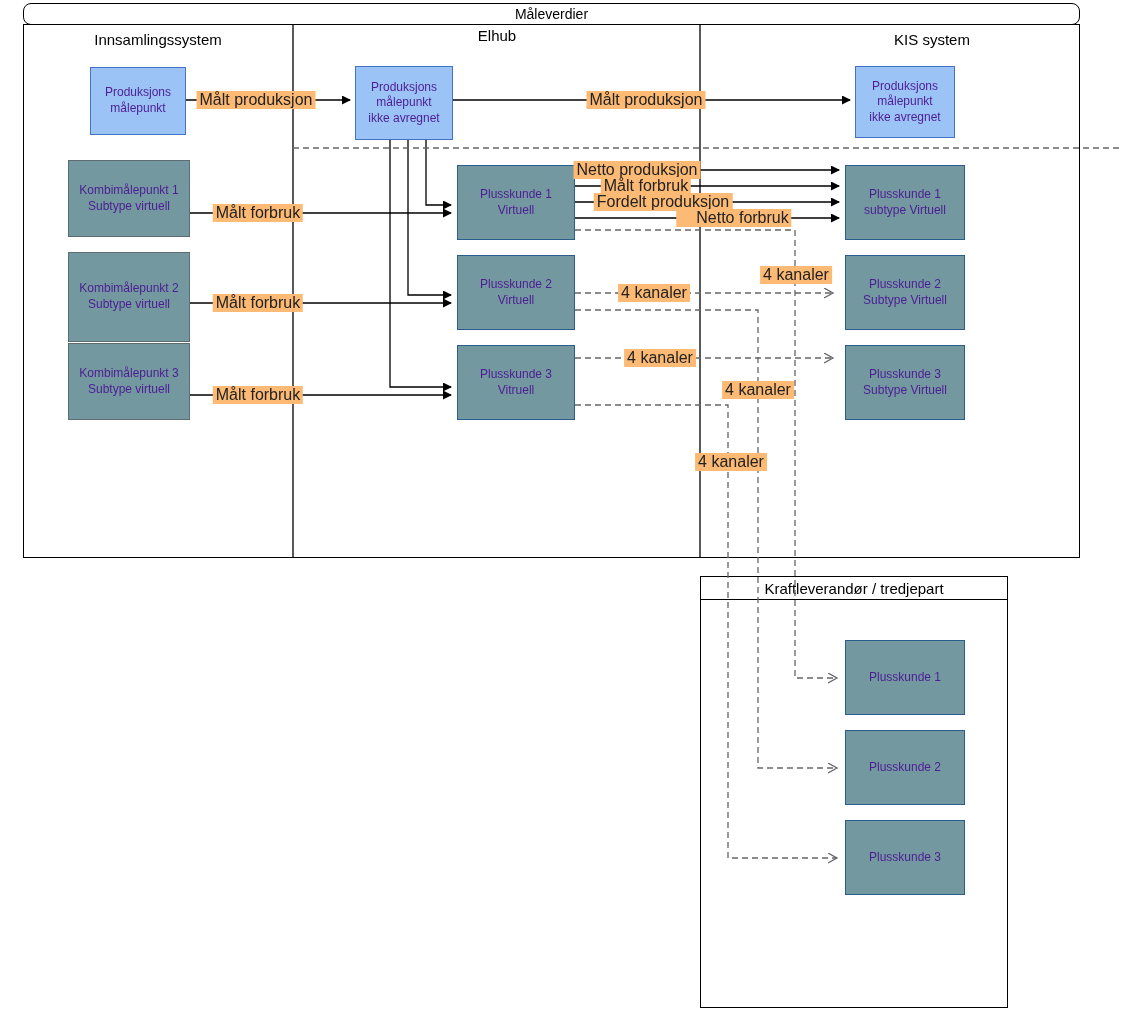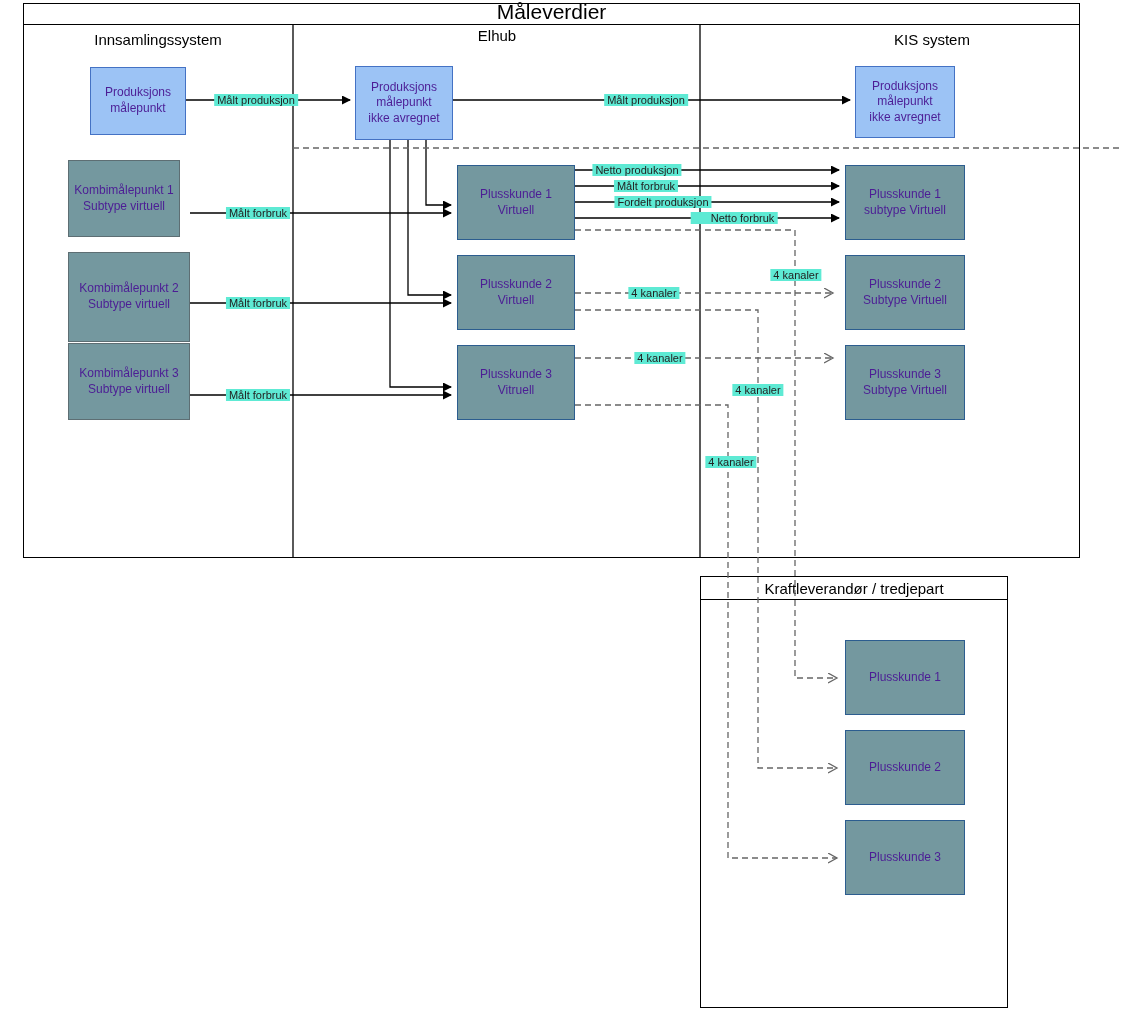--- a/index.html
+++ b/index.html
@@ -1,38 +1,38 @@
 <!DOCTYPE html>
 <html><head>
 <meta charset="utf-8">
 <style>
   html,body { margin:0; padding:0; background:#fff; }
   .canvas {
     position:relative; width:1123px; height:1020px; background:#ffffff;
     font-family:"Liberation Sans", sans-serif; overflow:hidden; color:#000;
   }
   .frame { position:absolute; box-sizing:border-box; border:1.5px solid #000; background:transparent; z-index:1; }
-  .titlebar { display:flex; align-items:flex-end; justify-content:center; font-size:21px; }
+  .titlebar { display:flex; align-items:center; justify-content:center; font-size:14px;border-radius:8px; }
   .panel-header { box-sizing:border-box; height:23px; border-bottom:1.5px solid #000;
     display:flex; align-items:center; justify-content:center; font-size:15px; }
   .col-header { position:absolute; transform:translateX(-50%); font-size:15px; z-index:2; white-space:nowrap; }
   svg.wires { position:absolute; left:0; top:0; z-index:2; pointer-events:none; }
   .edge-solid { stroke:#000; stroke-width:1.3; fill:none; }
   .edge-dashed { stroke:#666; stroke-width:1.3; fill:none; stroke-dasharray:6 4; }
   .node {
     position:absolute; box-sizing:border-box; z-index:3;
     display:flex; align-items:center; justify-content:center; text-align:center;
     font-size:12px; line-height:1.3; white-space:pre-line; padding:2px; color:#4c1d95;
   }
   .node.blue      { background:#9cc3f5; border:1.5px solid #4472c4; }
   .node.teal-gray { background:#74989f; border:1.5px solid #5d6e73; }
   .node.teal-blue { background:#74989f; border:1.5px solid #2c5d8f; }
   .elabel {
     position:absolute; transform:translate(-50%,-50%); z-index:4;
-    background:#5eead4; padding:0 3px; font-size:11px; color:#222; white-space:nowrap;
+    background:#fdba74; padding:0 3px; font-size:16px; color:#222; white-space:nowrap;
   }
 </style>
 </head>
 <body>
 
 <div class="canvas">
 
   <div class="frame titlebar" style="left:23px; top:3px; width:1057px; height:22px;">
     <span>Måleverdier</span>
   </div>
@@ -84,21 +84,21 @@
     <path d="M575,358 H833" class="edge-dashed" marker-end="url(#arrG)"></path>
 
     <path d="M575,230 H795 V678 H837" class="edge-dashed" marker-end="url(#arrG)"></path>
     <path d="M575,310 H758 V768 H837" class="edge-dashed" marker-end="url(#arrG)"></path>
     <path d="M575,405 H728 V858 H837" class="edge-dashed" marker-end="url(#arrG)"></path>
   </svg>
 
   <div class="node blue" style="left:90px; top:67px; width:96px; height:68px;">Produksjons
 målepunkt</div>
 
-  <div class="node teal-gray" style="left:68px; top:160px; width:112px; height:77px;">Kombimålepunkt 1
+  <div class="node teal-gray" style="left:68px; top:160px; width:122px; height:77px;">Kombimålepunkt 1
 Subtype virtuell</div>
   <div class="node teal-gray" style="left:68px; top:252px; width:122px; height:90px;">Kombimålepunkt 2
 Subtype virtuell</div>
   <div class="node teal-gray" style="left:68px; top:343px; width:122px; height:77px;">Kombimålepunkt 3
 Subtype virtuell</div>
 
   <div class="node blue" style="left:355px; top:66px; width:98px; height:74px;">Produksjons
 målepunkt
 ikke avregnet</div>
 

